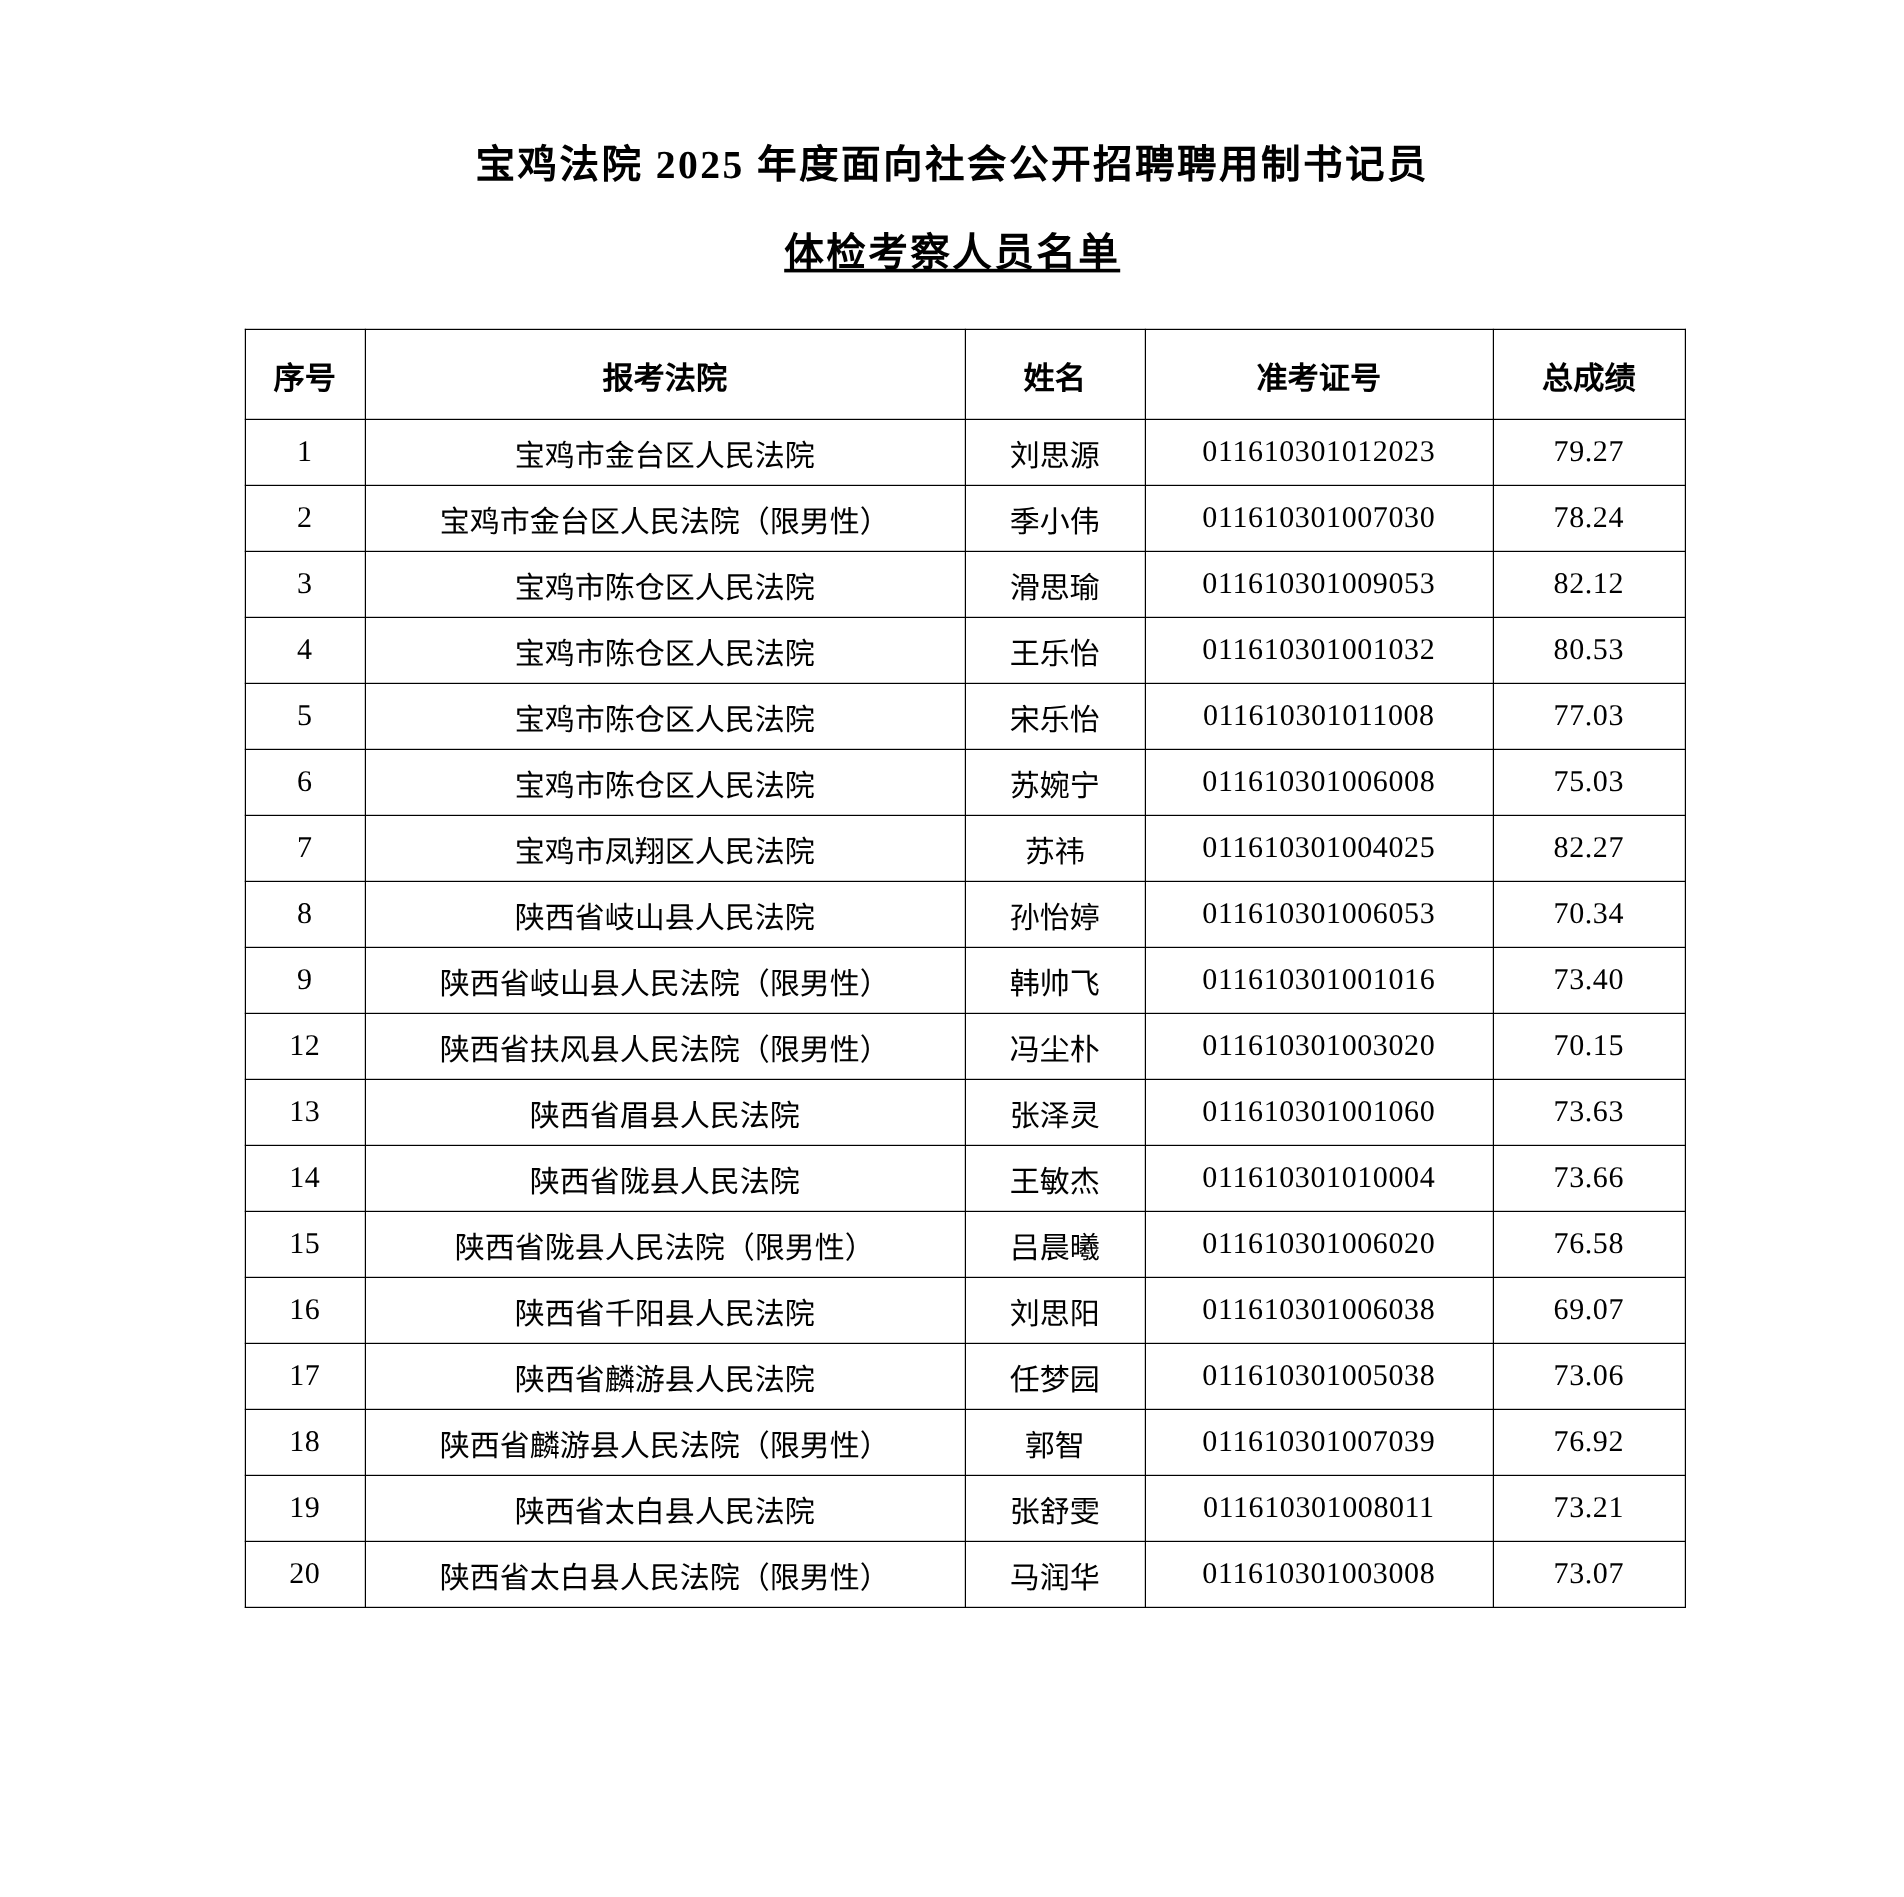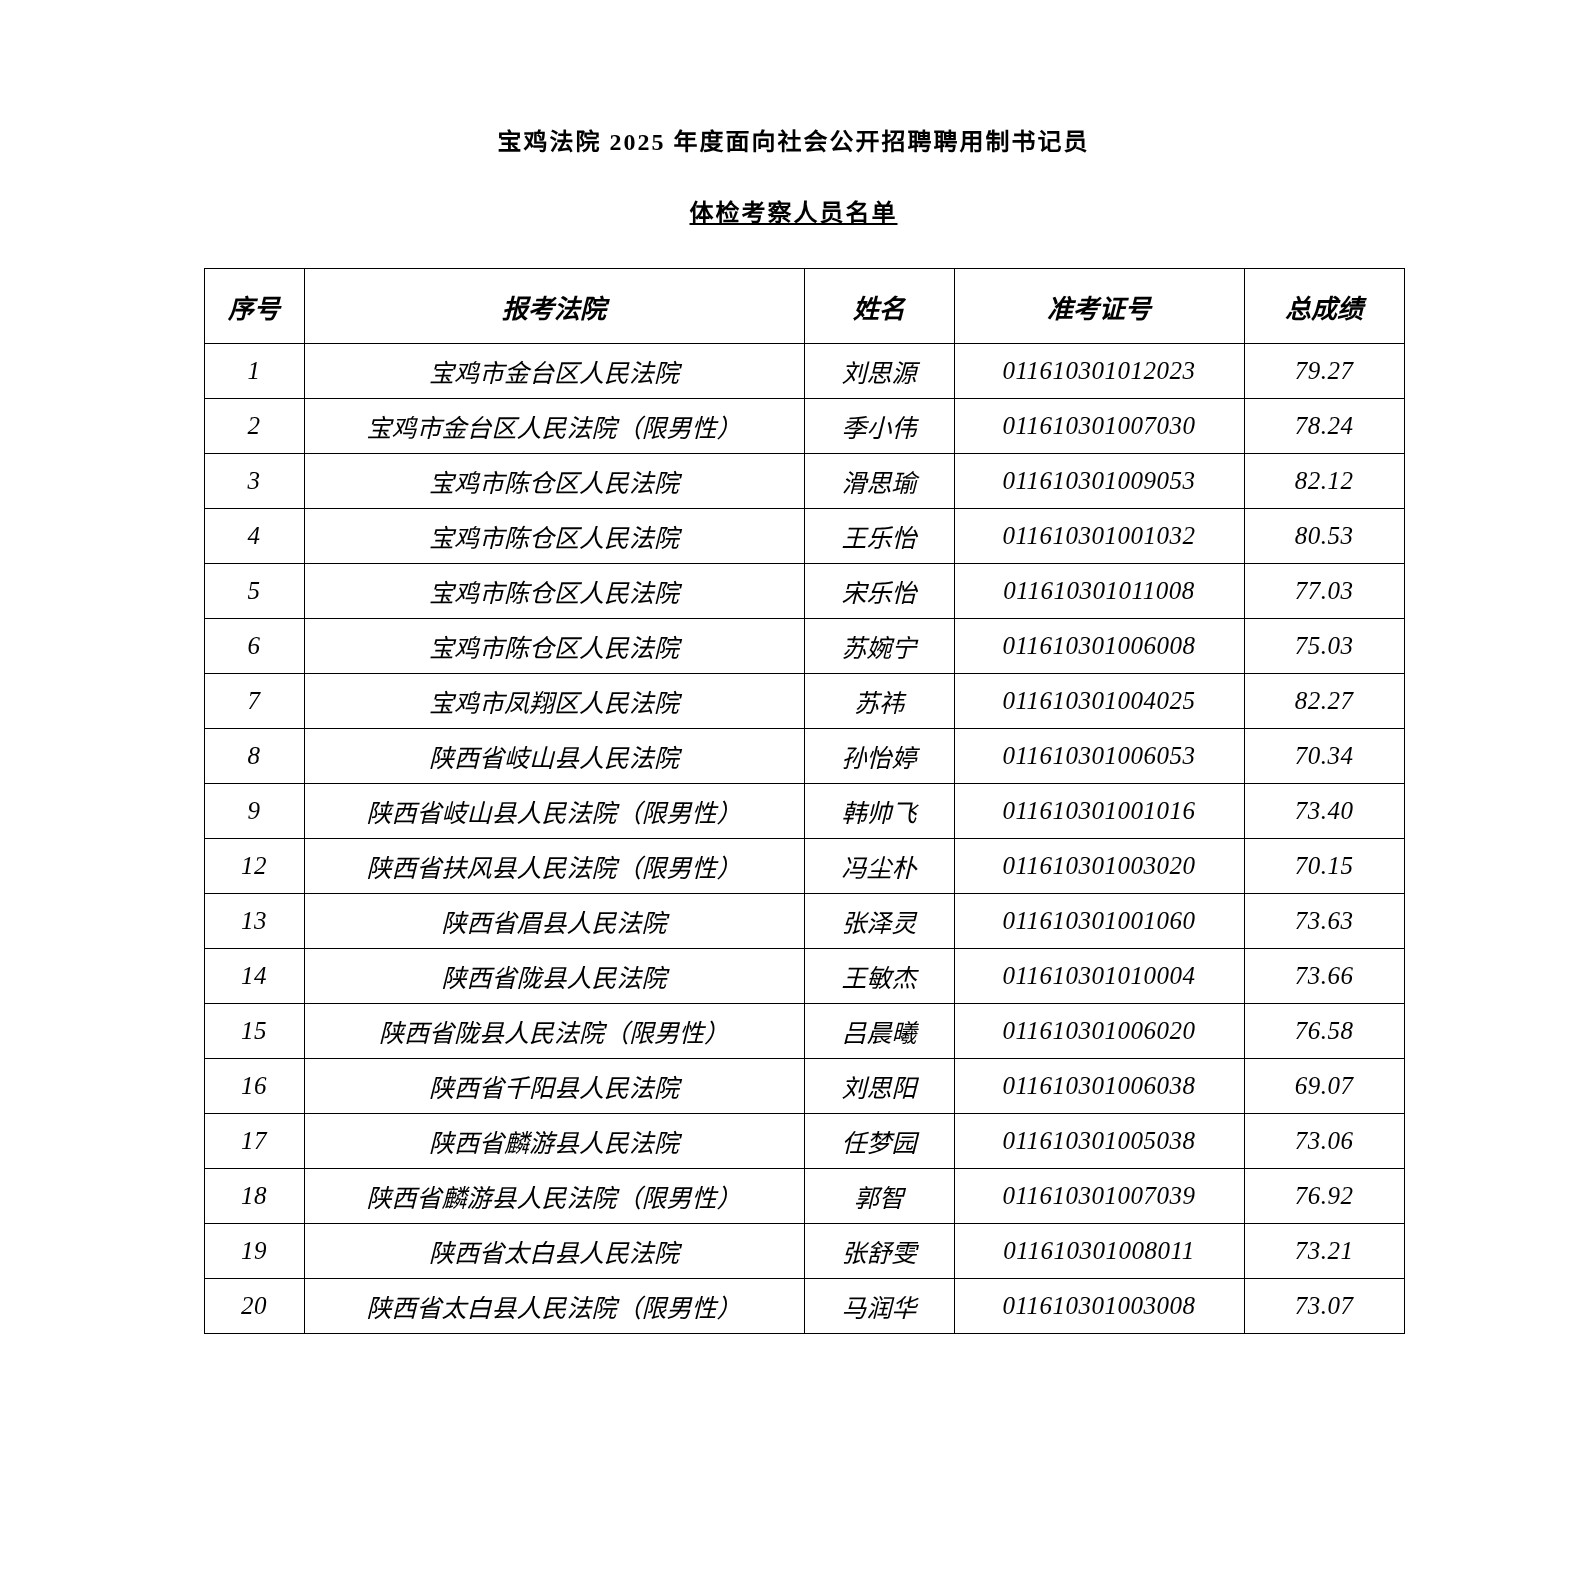--- a/index.html
+++ b/index.html
@@ -16,43 +16,42 @@
   }
   .page {
     width: 1587px;
     height: 1581px;
     position: relative;
     box-sizing: border-box;
     padding: 0;
   }
   .doc-title {
     text-align: center;
-    font-size: 24px;
+    font-size: 33px;
     font-weight: bold;
     letter-spacing: 2px;
     line-height: 1.55;
-    margin: 16px;
+    margin: 5px;
   }
   .title-line-1 {
     padding-top: 108px;
   }
   .title-line-2 {
     padding-top: 18px;
     text-decoration: underline;
   }
   .table-wrap {
     margin: 36px auto 0 auto;
     width: 1180px;
   }
   table.roster {
     border-collapse: collapse;
     width: 100%;
     table-layout: fixed;
     font-size: 25px;
-    font-style: italic;
   }
   table.roster th,
   table.roster td {
     border: 1.5px solid #000000;
     text-align: center;
     vertical-align: middle;
     height: 54px;
     padding: 0 4px;
     font-weight: normal;
   }

